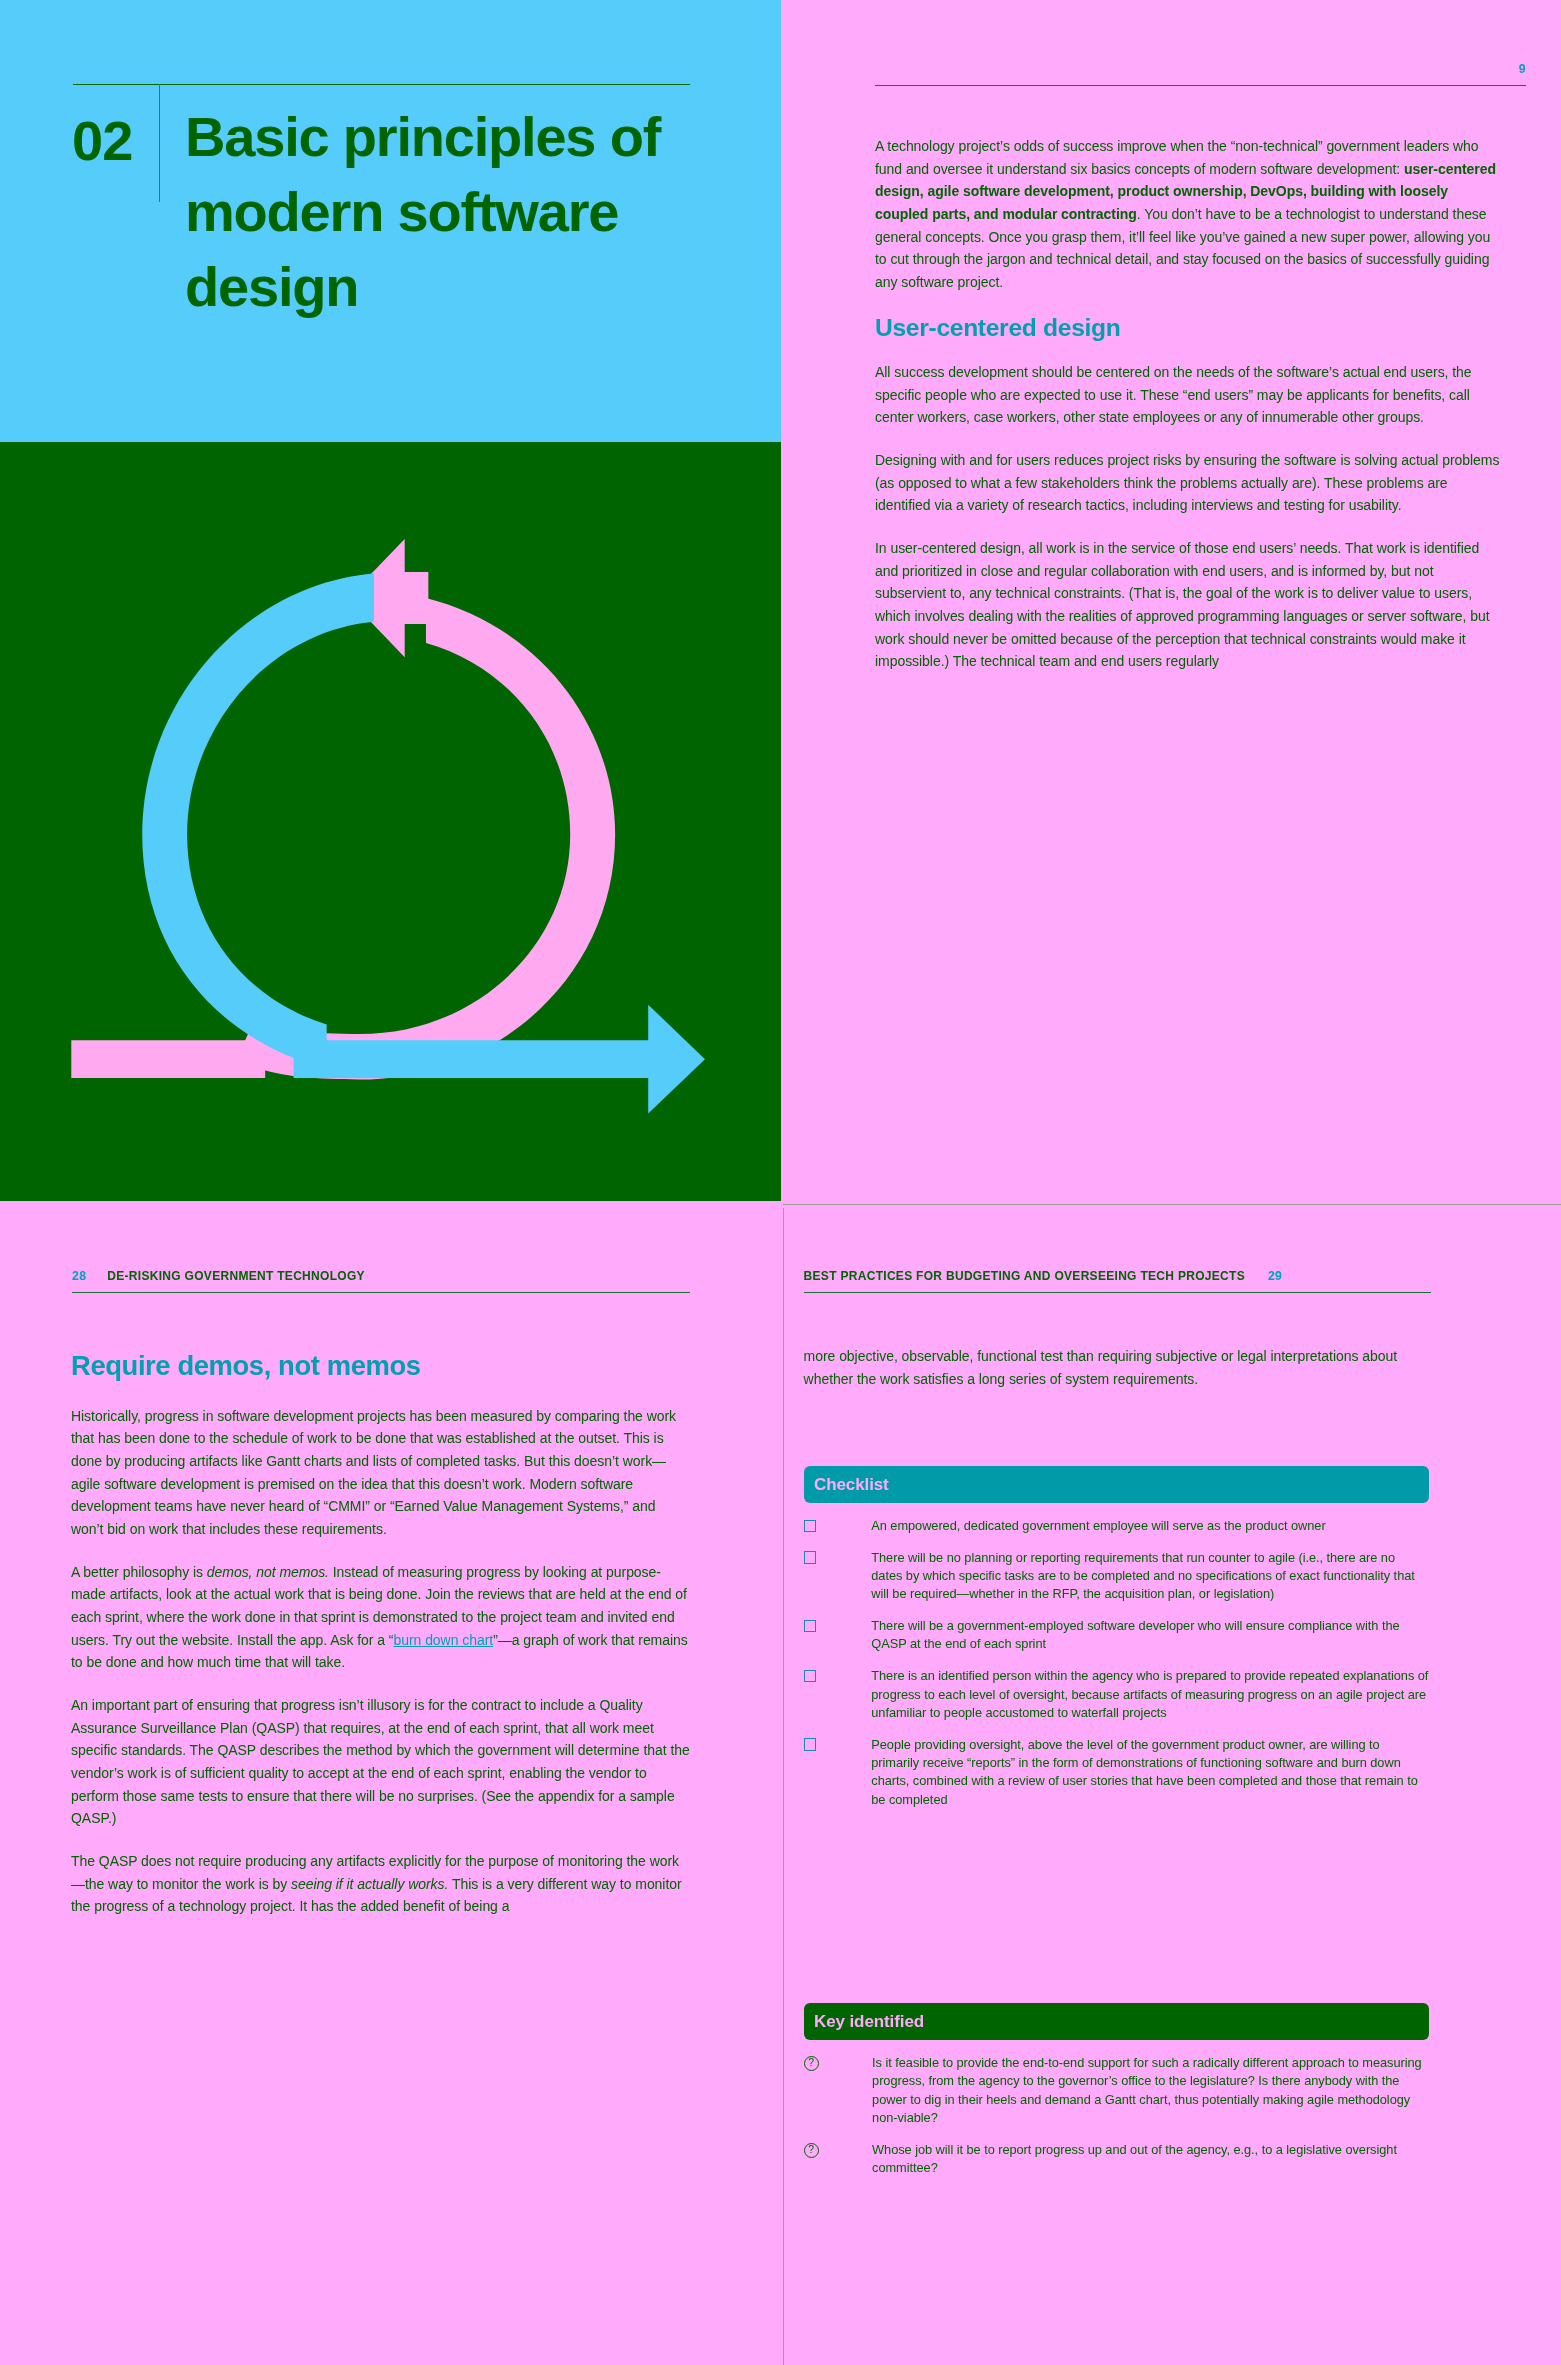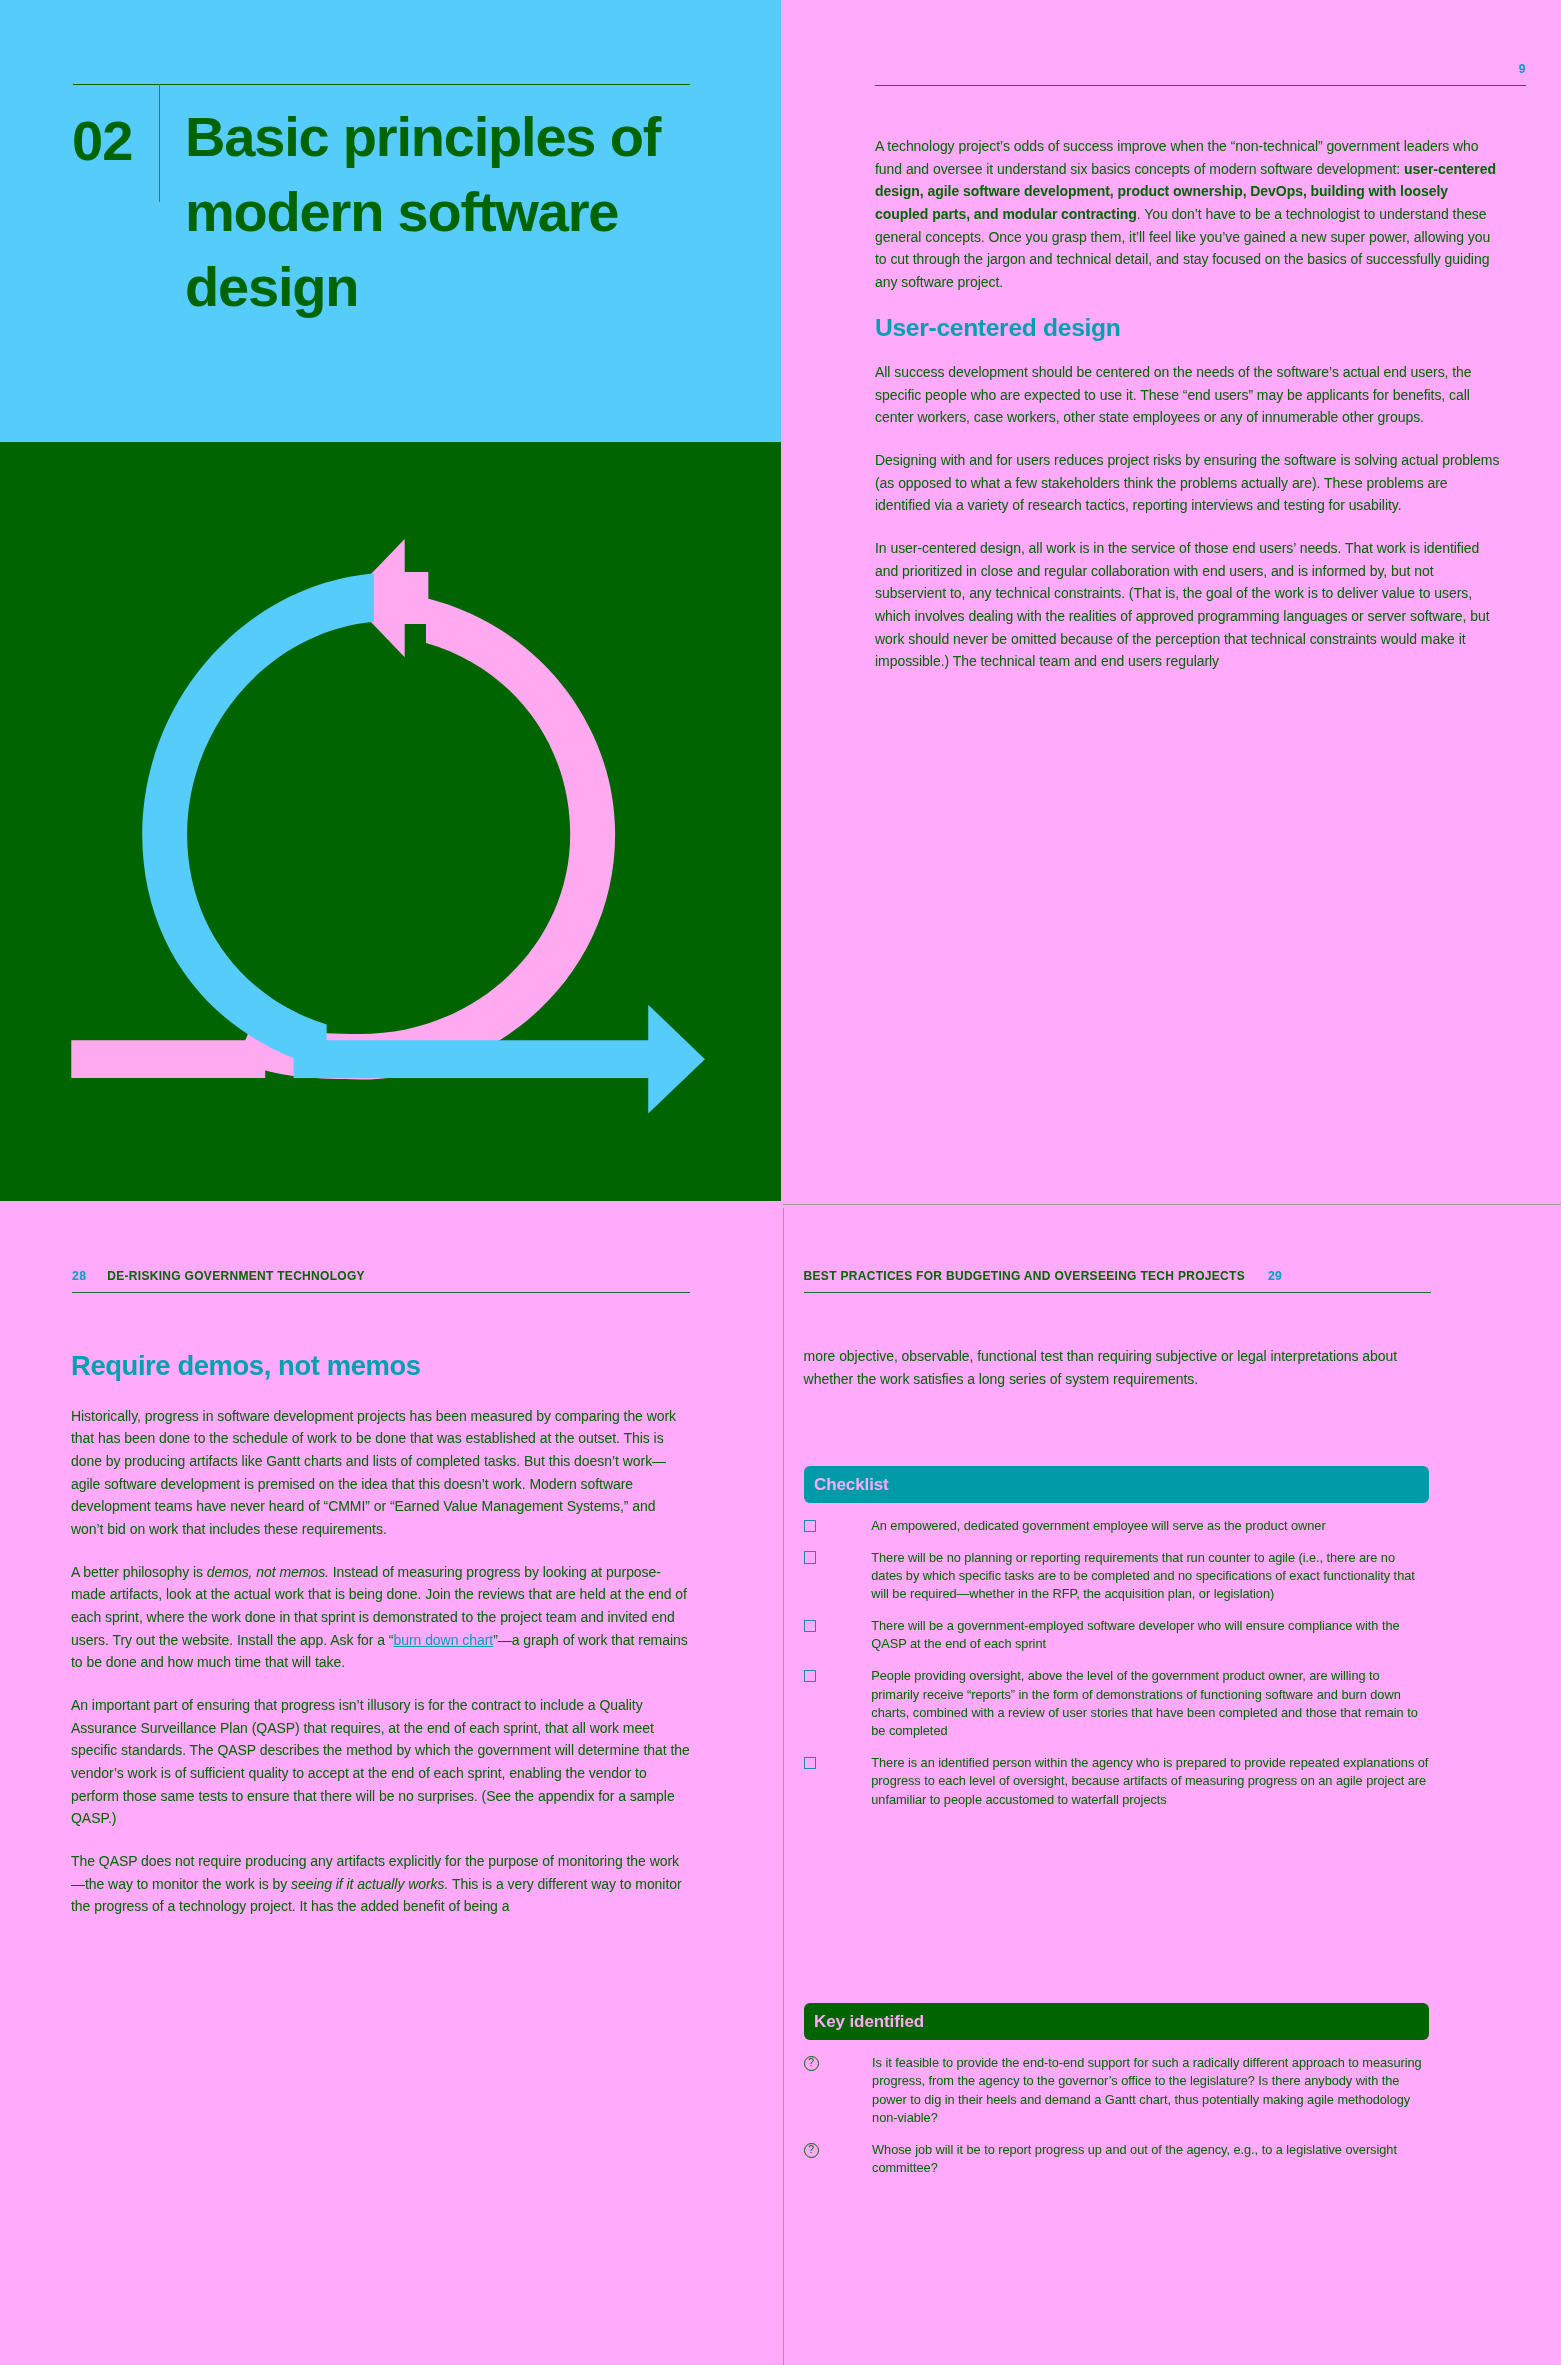--- a/index.html
+++ b/index.html
@@ -245,21 +245,21 @@
     <div class="runhead-rule" style="left:88px; top:85px; width:651px;"></div>
 
     <div class="body-col" style="left:88px; top:135px; width:625px;">
       <p class="body">
         <span>A technology project’s odds of success improve when the “non-technical” government leaders who fund and oversee it understand six basics concepts of modern software development: </span><span class="b">user-centered design, agile software development, product ownership, DevOps, building with loosely coupled parts, and modular contracting</span><span>. You don’t have to be a technologist to understand these general concepts. Once you grasp them, it’ll feel like you’ve gained a new super power, allowing you to cut through the jargon and technical detail, and stay focused on the basics of successfully guiding any software project.</span>
       </p>
 
       <h2 class="section-title">User-centered design</h2>
 
       <p class="body">All success development should be centered on the needs of the software’s actual end users, the specific people who are expected to use it. These “end users” may be applicants for benefits, call center workers, case workers, other state employees or any of innumerable other groups.</p>
-      <p class="body">Designing with and for users reduces project risks by ensuring the software is solving actual problems (as opposed to what a few stakeholders think the problems actually are). These problems are identified via a variety of research tactics, reporting interviews and testing for usability.</p>
+      <p class="body">Designing with and for users reduces project risks by ensuring the software is solving actual problems (as opposed to what a few stakeholders think the problems actually are). These problems are identified via a variety of research tactics, including interviews and testing for usability.</p>
       <p class="body">In user-centered design, all work is in the service of those end users’ needs. That work is identified and prioritized in close and regular collaboration with end users, and is informed by, but not subservient to, any technical constraints. (That is, the goal of the work is to deliver value to users, which involves dealing with the realities of approved programming languages or server software, but work should never be omitted because of the perception that technical constraints would make it impossible.) The technical team and end users regularly</p>
     </div>
   </div>
 
   <div class="divider-h"></div>
   <div class="divider-v"></div>
 
   <div class="panel" id="panel-page-28">
     <div class="runhead" style="left:72px; top:61px;">
       <span class="folio">28</span>
@@ -313,25 +313,25 @@
         <li>
           <span class="checkbox"></span>
           <span class="txt">There will be no planning or reporting requirements that run counter to agile (i.e., there are no dates by which specific tasks are to be completed and no specifications of exact functionality that will be required—whether in the RFP, the acquisition plan, or legislation)</span>
         </li>
         <li>
           <span class="checkbox"></span>
           <span class="txt">There will be a government-employed software developer who will ensure compliance with the QASP at the end of each sprint</span>
         </li>
         <li>
           <span class="checkbox"></span>
+          <span class="txt">There is an identified person within the agency who is prepared to provide repeated explanations of progress to each level of oversight, because artifacts of measuring progress on an agile project are unfamiliar to people accustomed to waterfall projects</span>
+        </li>
+        <li>
+          <span class="checkbox"></span>
           <span class="txt">People providing oversight, above the level of the government product owner, are willing to primarily receive “reports” in the form of demonstrations of functioning software and burn down charts, combined with a review of user stories that have been completed and those that remain to be completed</span>
-        </li>
-        <li>
-          <span class="checkbox"></span>
-          <span class="txt">There is an identified person within the agency who is prepared to provide repeated explanations of progress to each level of oversight, because artifacts of measuring progress on an agile project are unfamiliar to people accustomed to waterfall projects</span>
         </li>
       </ul>
     </div>
 
     <div class="callout" style="left:16.6px; top:795px;">
       <div class="callout-header keyq">
         <span>Key identified</span>
       </div>
       <ul class="callout-list">
         <li>

